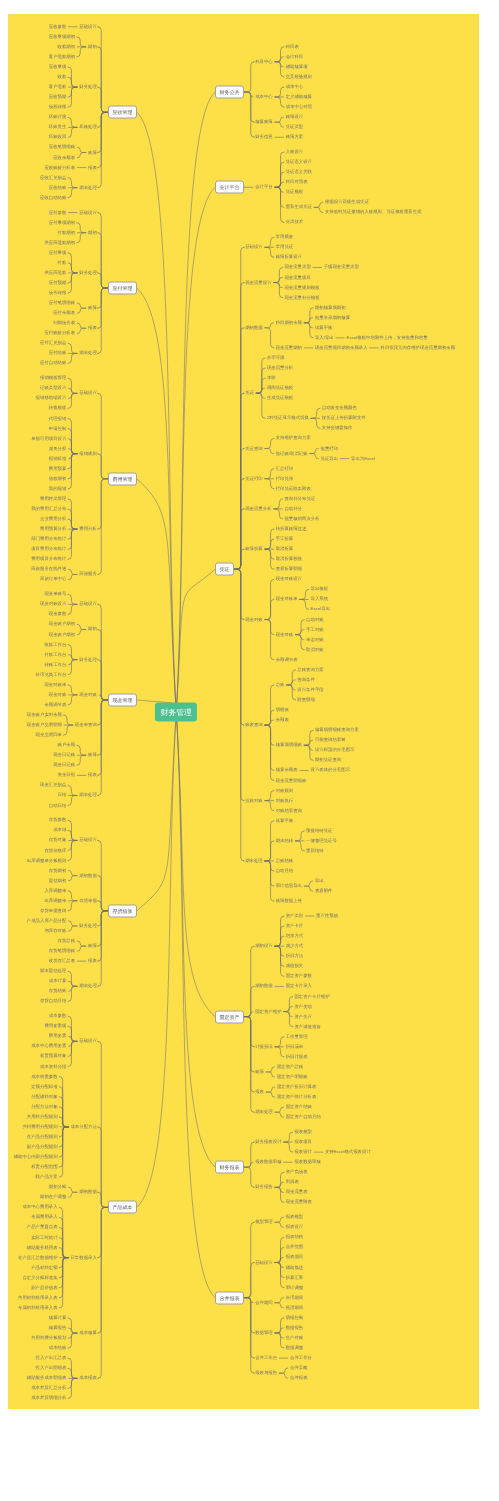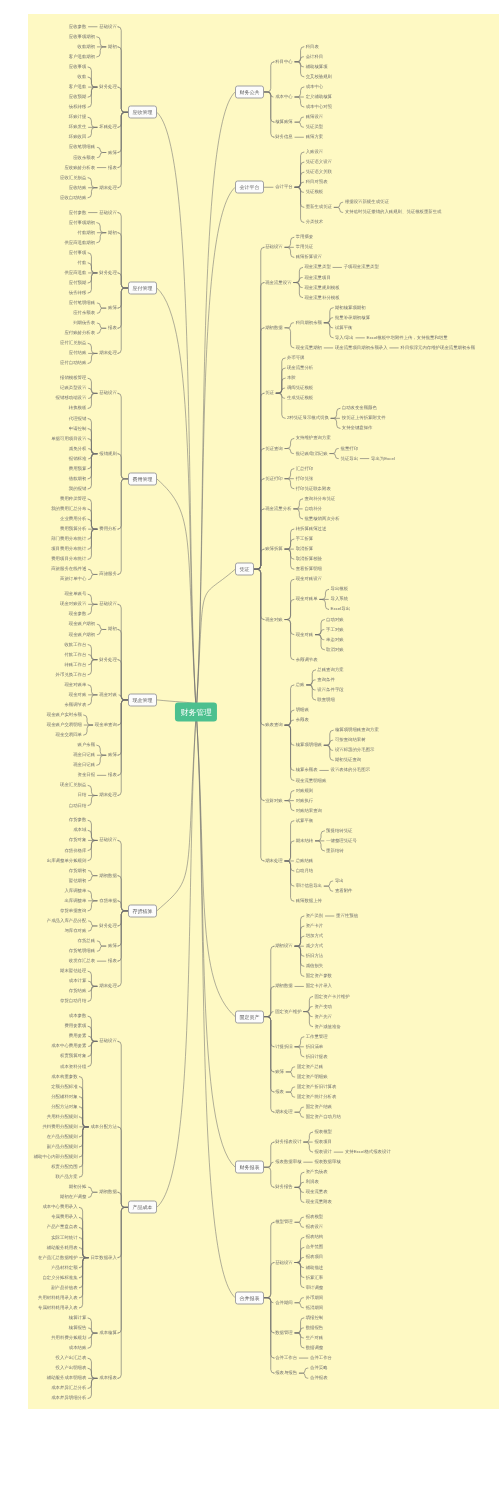--- a/index.html
+++ b/index.html
@@ -1,21 +1,21 @@
 <!DOCTYPE html>
 <html><head>
 <meta charset="utf-8">
 <style>
   html,body{margin:0;padding:0;background:#ffffff;}
   body{width:499px;height:1501px;overflow:hidden;
        font-family:"Liberation Sans","DejaVu Sans",sans-serif;
        -webkit-font-smoothing:antialiased;}
   #page{position:relative;width:499px;height:1501px;background:#ffffff;}
-  #canvas{position:absolute;left:28px;top:14px;width:471px;height:1395px;
-          background:#fef9c3;overflow:hidden;}
+  #canvas{position:absolute;left:8px;top:14px;width:471px;height:1395px;
+          background:#fde047;overflow:hidden;}
   #wires{position:absolute;left:0;top:0;width:471px;height:1395px;pointer-events:none;}
   .lbl{position:absolute;white-space:nowrap;color:#6e6e6e;
        font-size:4.4px;line-height:1;transform:translateY(-50%);}
   .branch{position:absolute;background:#fcfcfc;border:0.5px solid #a0a0a0;
           border-radius:2.6px;box-sizing:border-box;
           display:flex;align-items:center;justify-content:center;
           color:#5c5c5c;font-size:5.0px;line-height:1;transform:translateY(-50%);}
   #root{position:absolute;background:#4cc08f;border-radius:3.2px;
         display:flex;align-items:center;justify-content:center;
         color:#ffffff;font-size:7.8px;line-height:1;transform:translate(-50%,-50%);}

